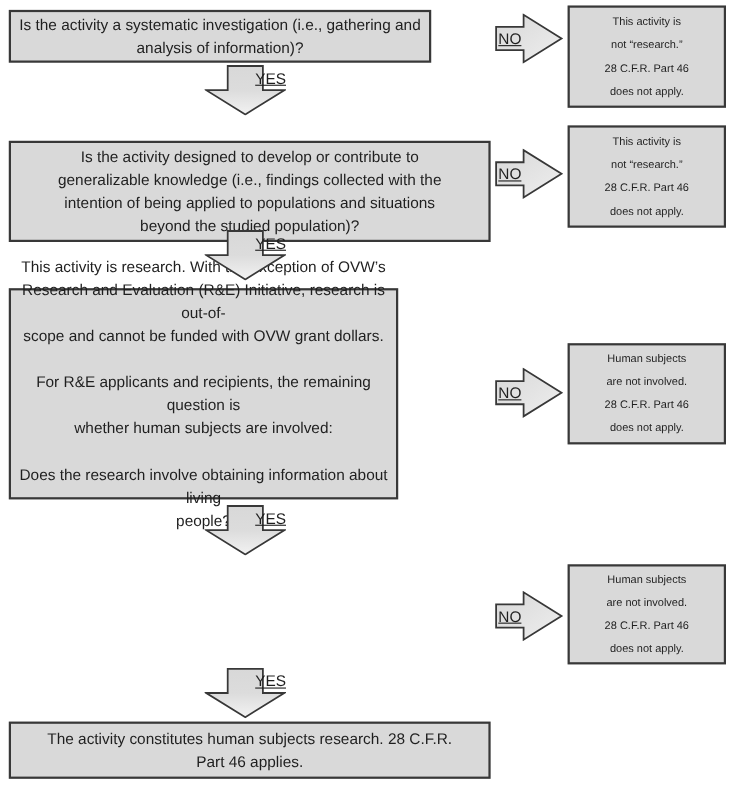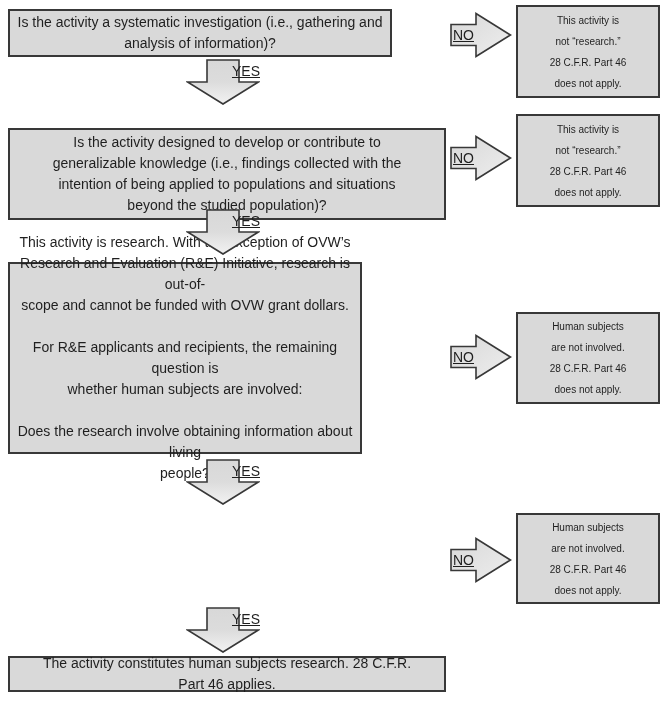--- a/index.html
+++ b/index.html
@@ -60,21 +60,21 @@
 scope and cannot be funded with OVW grant dollars.
 
 For R&amp;E applicants and recipients, the remaining question is
 whether human subjects are involved:
 
 Does the research involve obtaining information about living
 people?</div>
   </div>
 
 
-  <div class="box" style="left:8px;top:656px;width:438px;height:36px;">
+  <div class="box" style="left:8px;top:656px;width:438px;height:52px;">
     <div class="txt qtext">The activity constitutes human subjects research. 28 C.F.R.
 Part 46 applies.</div>
   </div>
 
   <div class="arrow" style="left:186px;top:59px;width:74px;height:46px;">
     <svg width="74" height="46" viewBox="0 0 74 46">
       <path d="M21,1 L53,1 L53,23 L72.5,23 L37,45 L1.5,23 L21,23 Z" fill="url(#gy)" stroke="#383838" stroke-width="1.6"></path>
     </svg>
     <span class="arrow-label yes-label">YES</span>
   </div>

